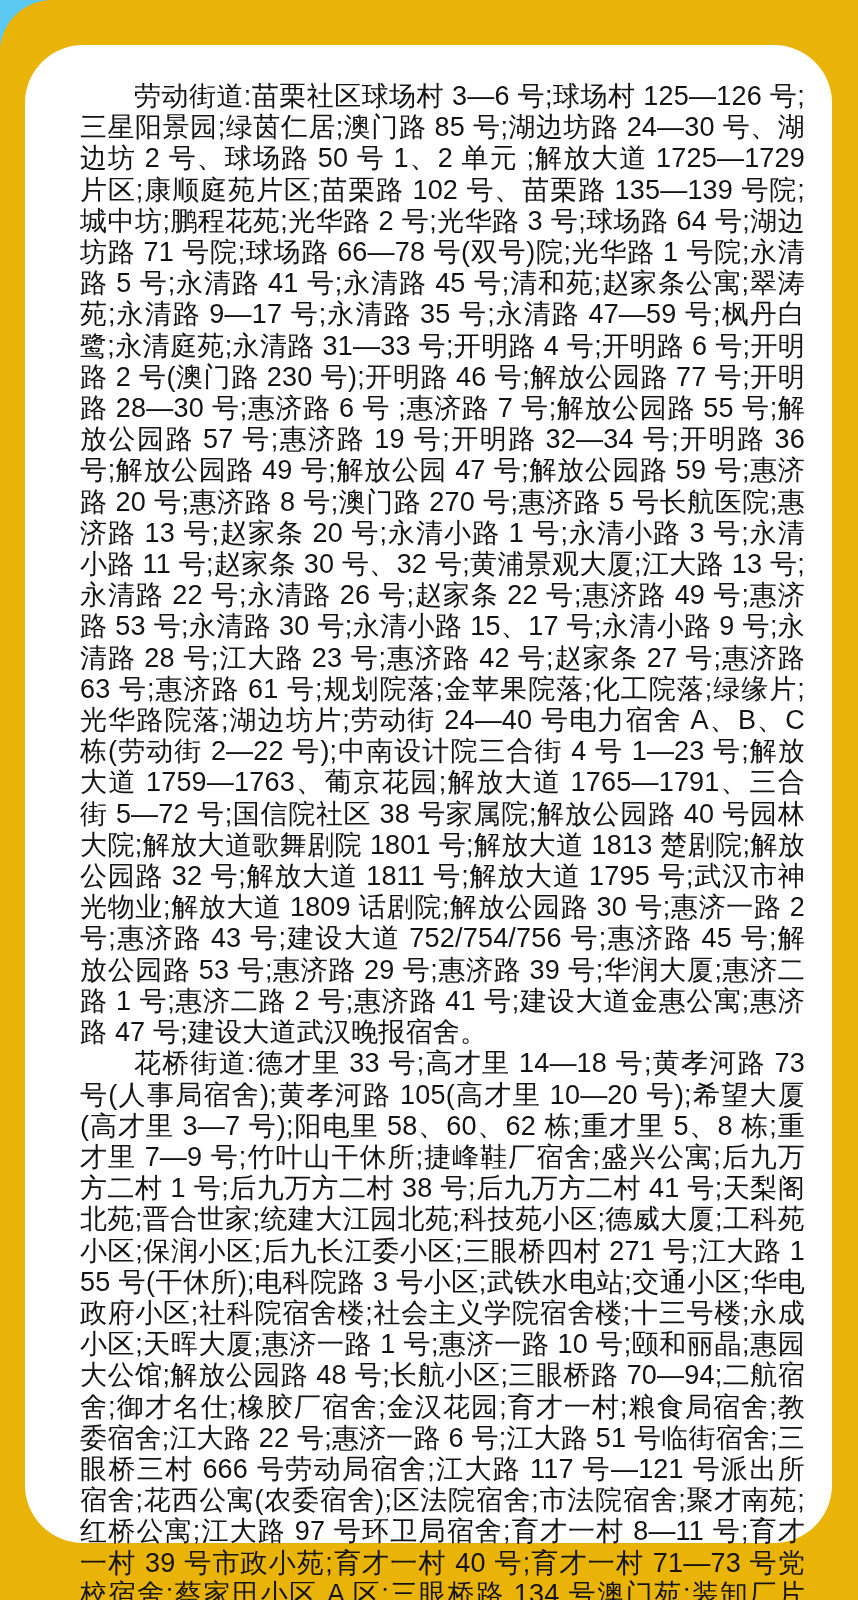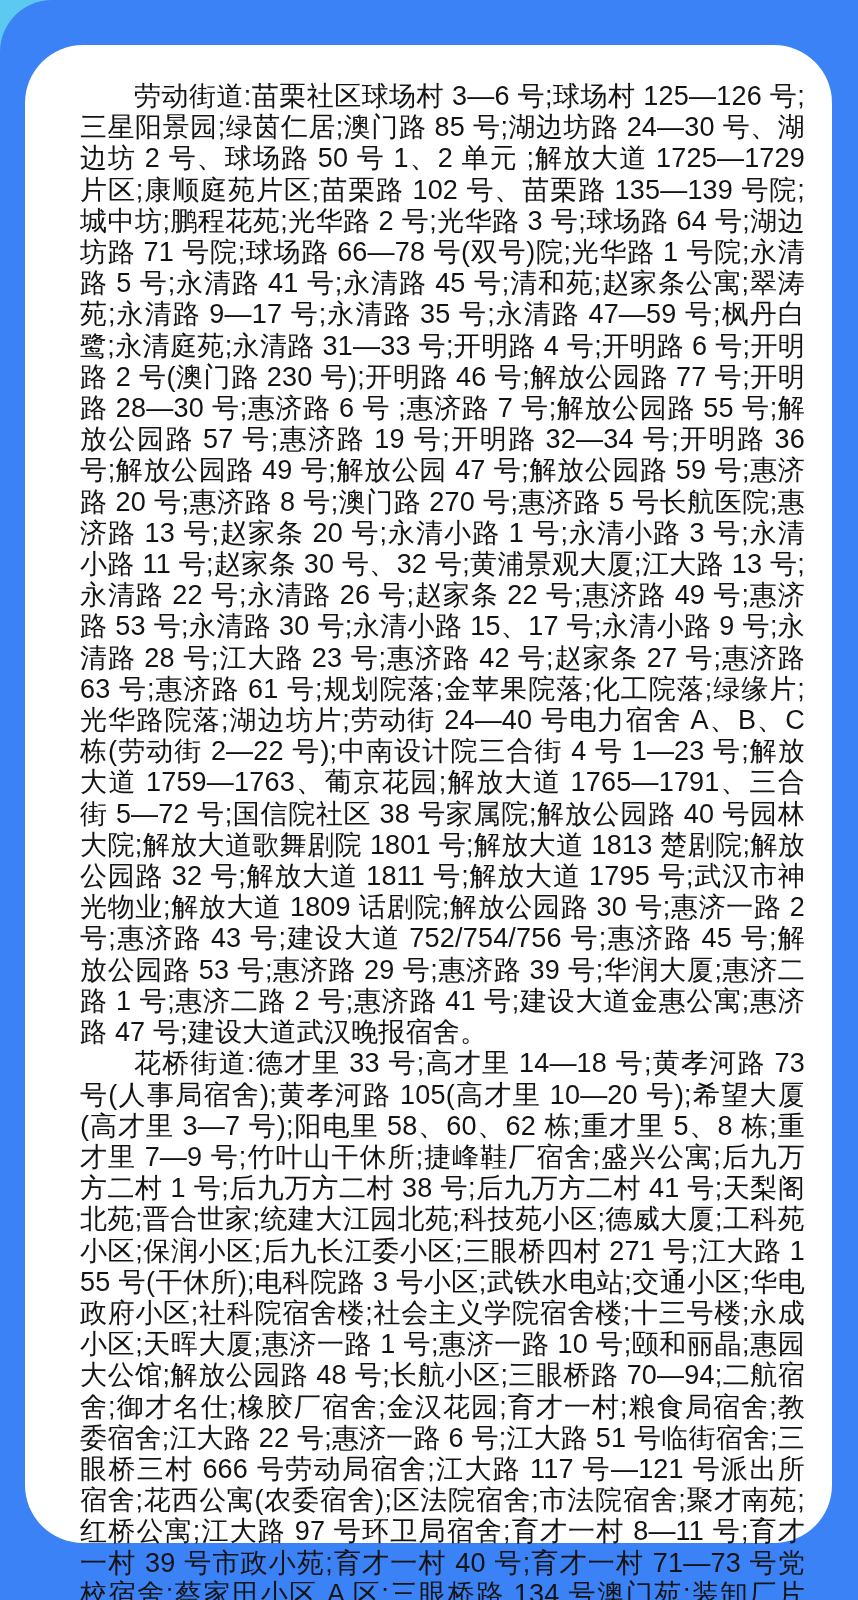--- a/index.html
+++ b/index.html
@@ -10,21 +10,21 @@
     width: 858px;
     height: 1600px;
     position: relative;
     background: #5cc9f2;
     font-family: "Liberation Sans", sans-serif;
     overflow: hidden;
   }
   .blue-frame {
     position: absolute;
     inset: 0;
-    background: #3b82f6;
+    background: #eab308;
     border-radius: 52px 0 0 0;
   }
   .sheet {
     position: absolute;
     left: 25px;
     top: 45px;
     width: 807px;
     height: 1498px;
     background: #ffffff;
     border-radius: 58px;

